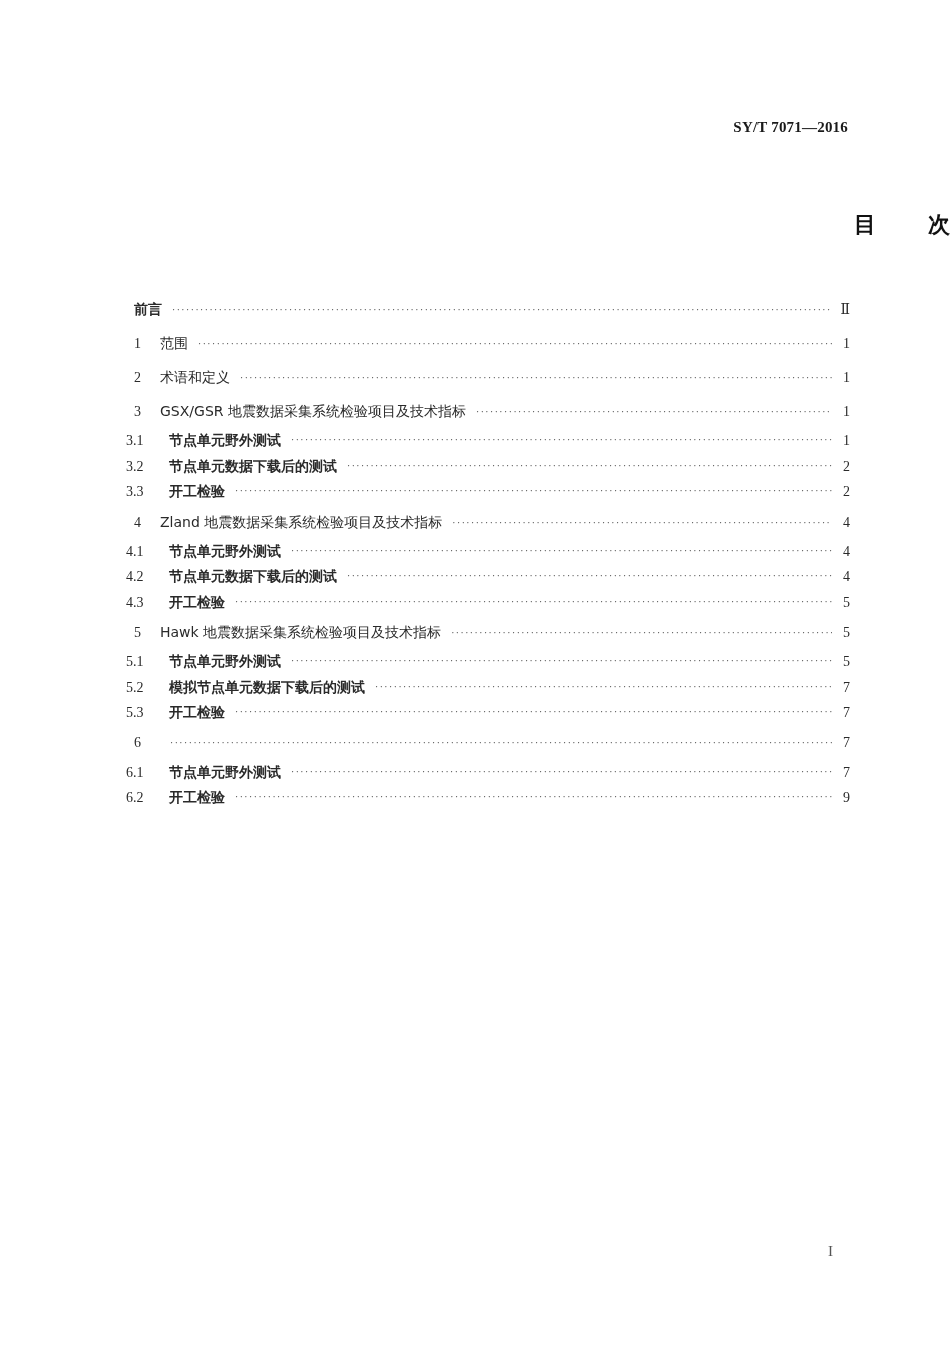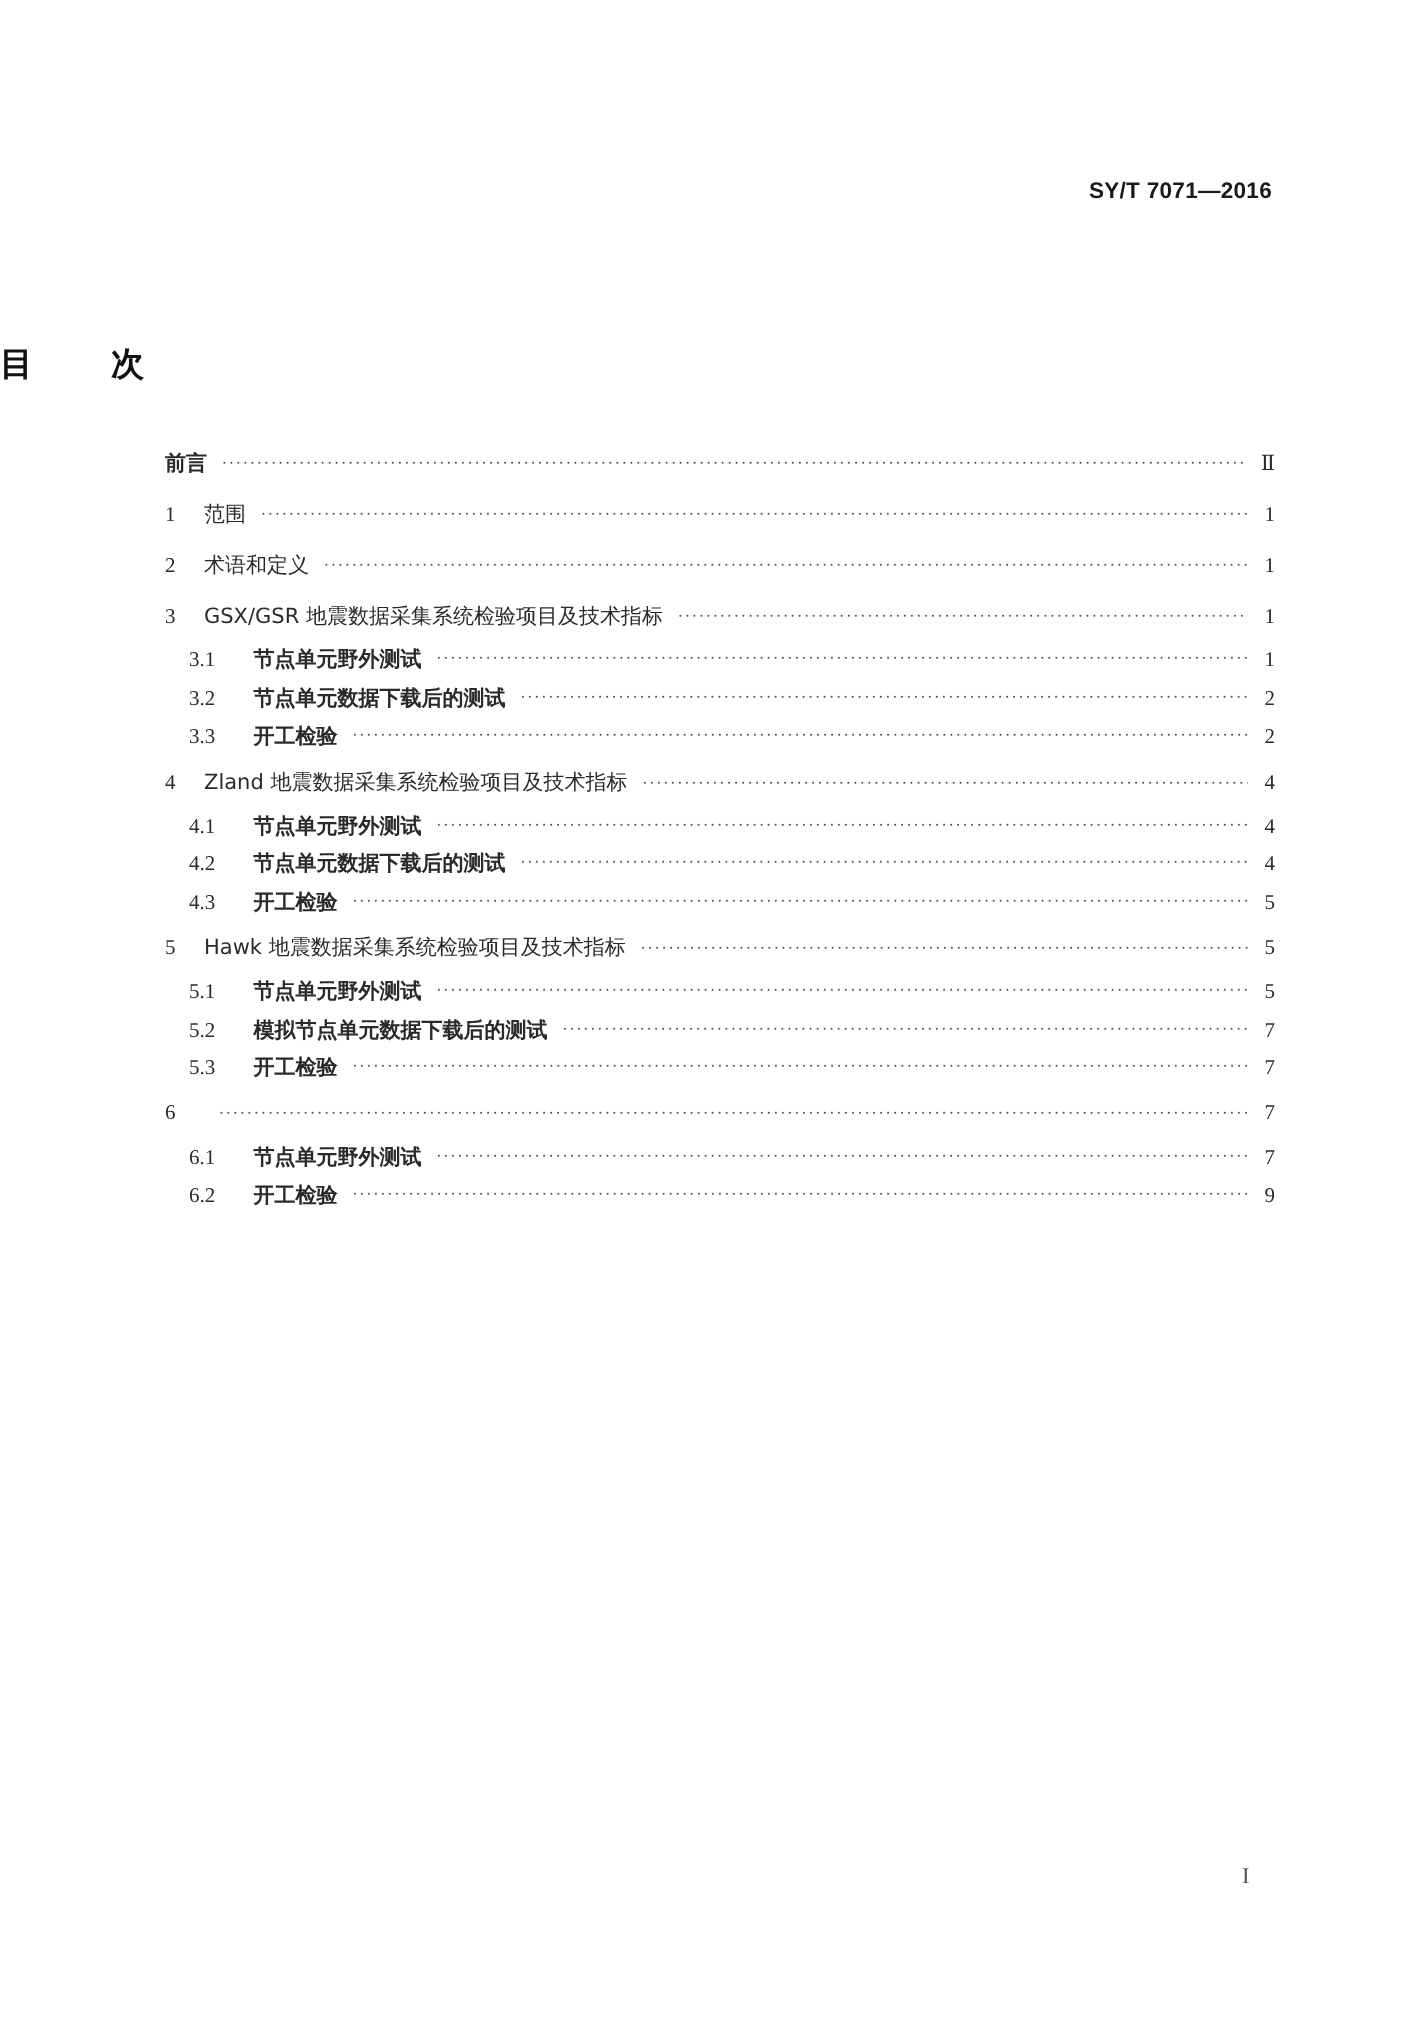--- a/index.html
+++ b/index.html
@@ -12,37 +12,36 @@
       height: 1345px;
       position: relative;
       overflow: hidden;
       font-family: "DejaVu Serif", "Liberation Serif", serif;
       color: #222222;
     }
     .std-code {
       position: absolute;
       top: 119px;
       right: 102px;
-      font-family: Liberation Sans, sans-serif;
+      font-family: Liberation Serif, serif;
       font-weight: bold;
       font-size: 15px;
       letter-spacing: 0.2px;
       color: #1a1a1a;
     }
     .page-title {
       position: absolute;
       top: 210px;
       left: 0;
       width: 950px;
-      text-align: left;
+      text-align: right;
       font-family: "DejaVu Sans", sans-serif;
       font-weight: bold;
       font-size: 22px;
       color: #111111;
-      margin-top: 18px;
     }
     .page-title span {
       display: inline-block;
     }
     .page-title .gap {
       width: 52px;
     }
     .toc {
       position: absolute;
       top: 292px;
@@ -81,20 +80,21 @@
     .toc-row .page {
       flex: 0 0 auto;
       width: 12px;
       text-align: right;
       font-family: "Liberation Serif", "DejaVu Serif", serif;
       font-size: 14px;
     }
     .level-0 {
       height: 34px;
       line-height: 34px;
+      margin-left: 24px;
     }
     .level-0 .num {
       width: 26px;
     }
     .level-0.preface .title {
       font-weight: bold;
     }
     .level-1 {
       height: 25.5px;
       line-height: 25.5px;

